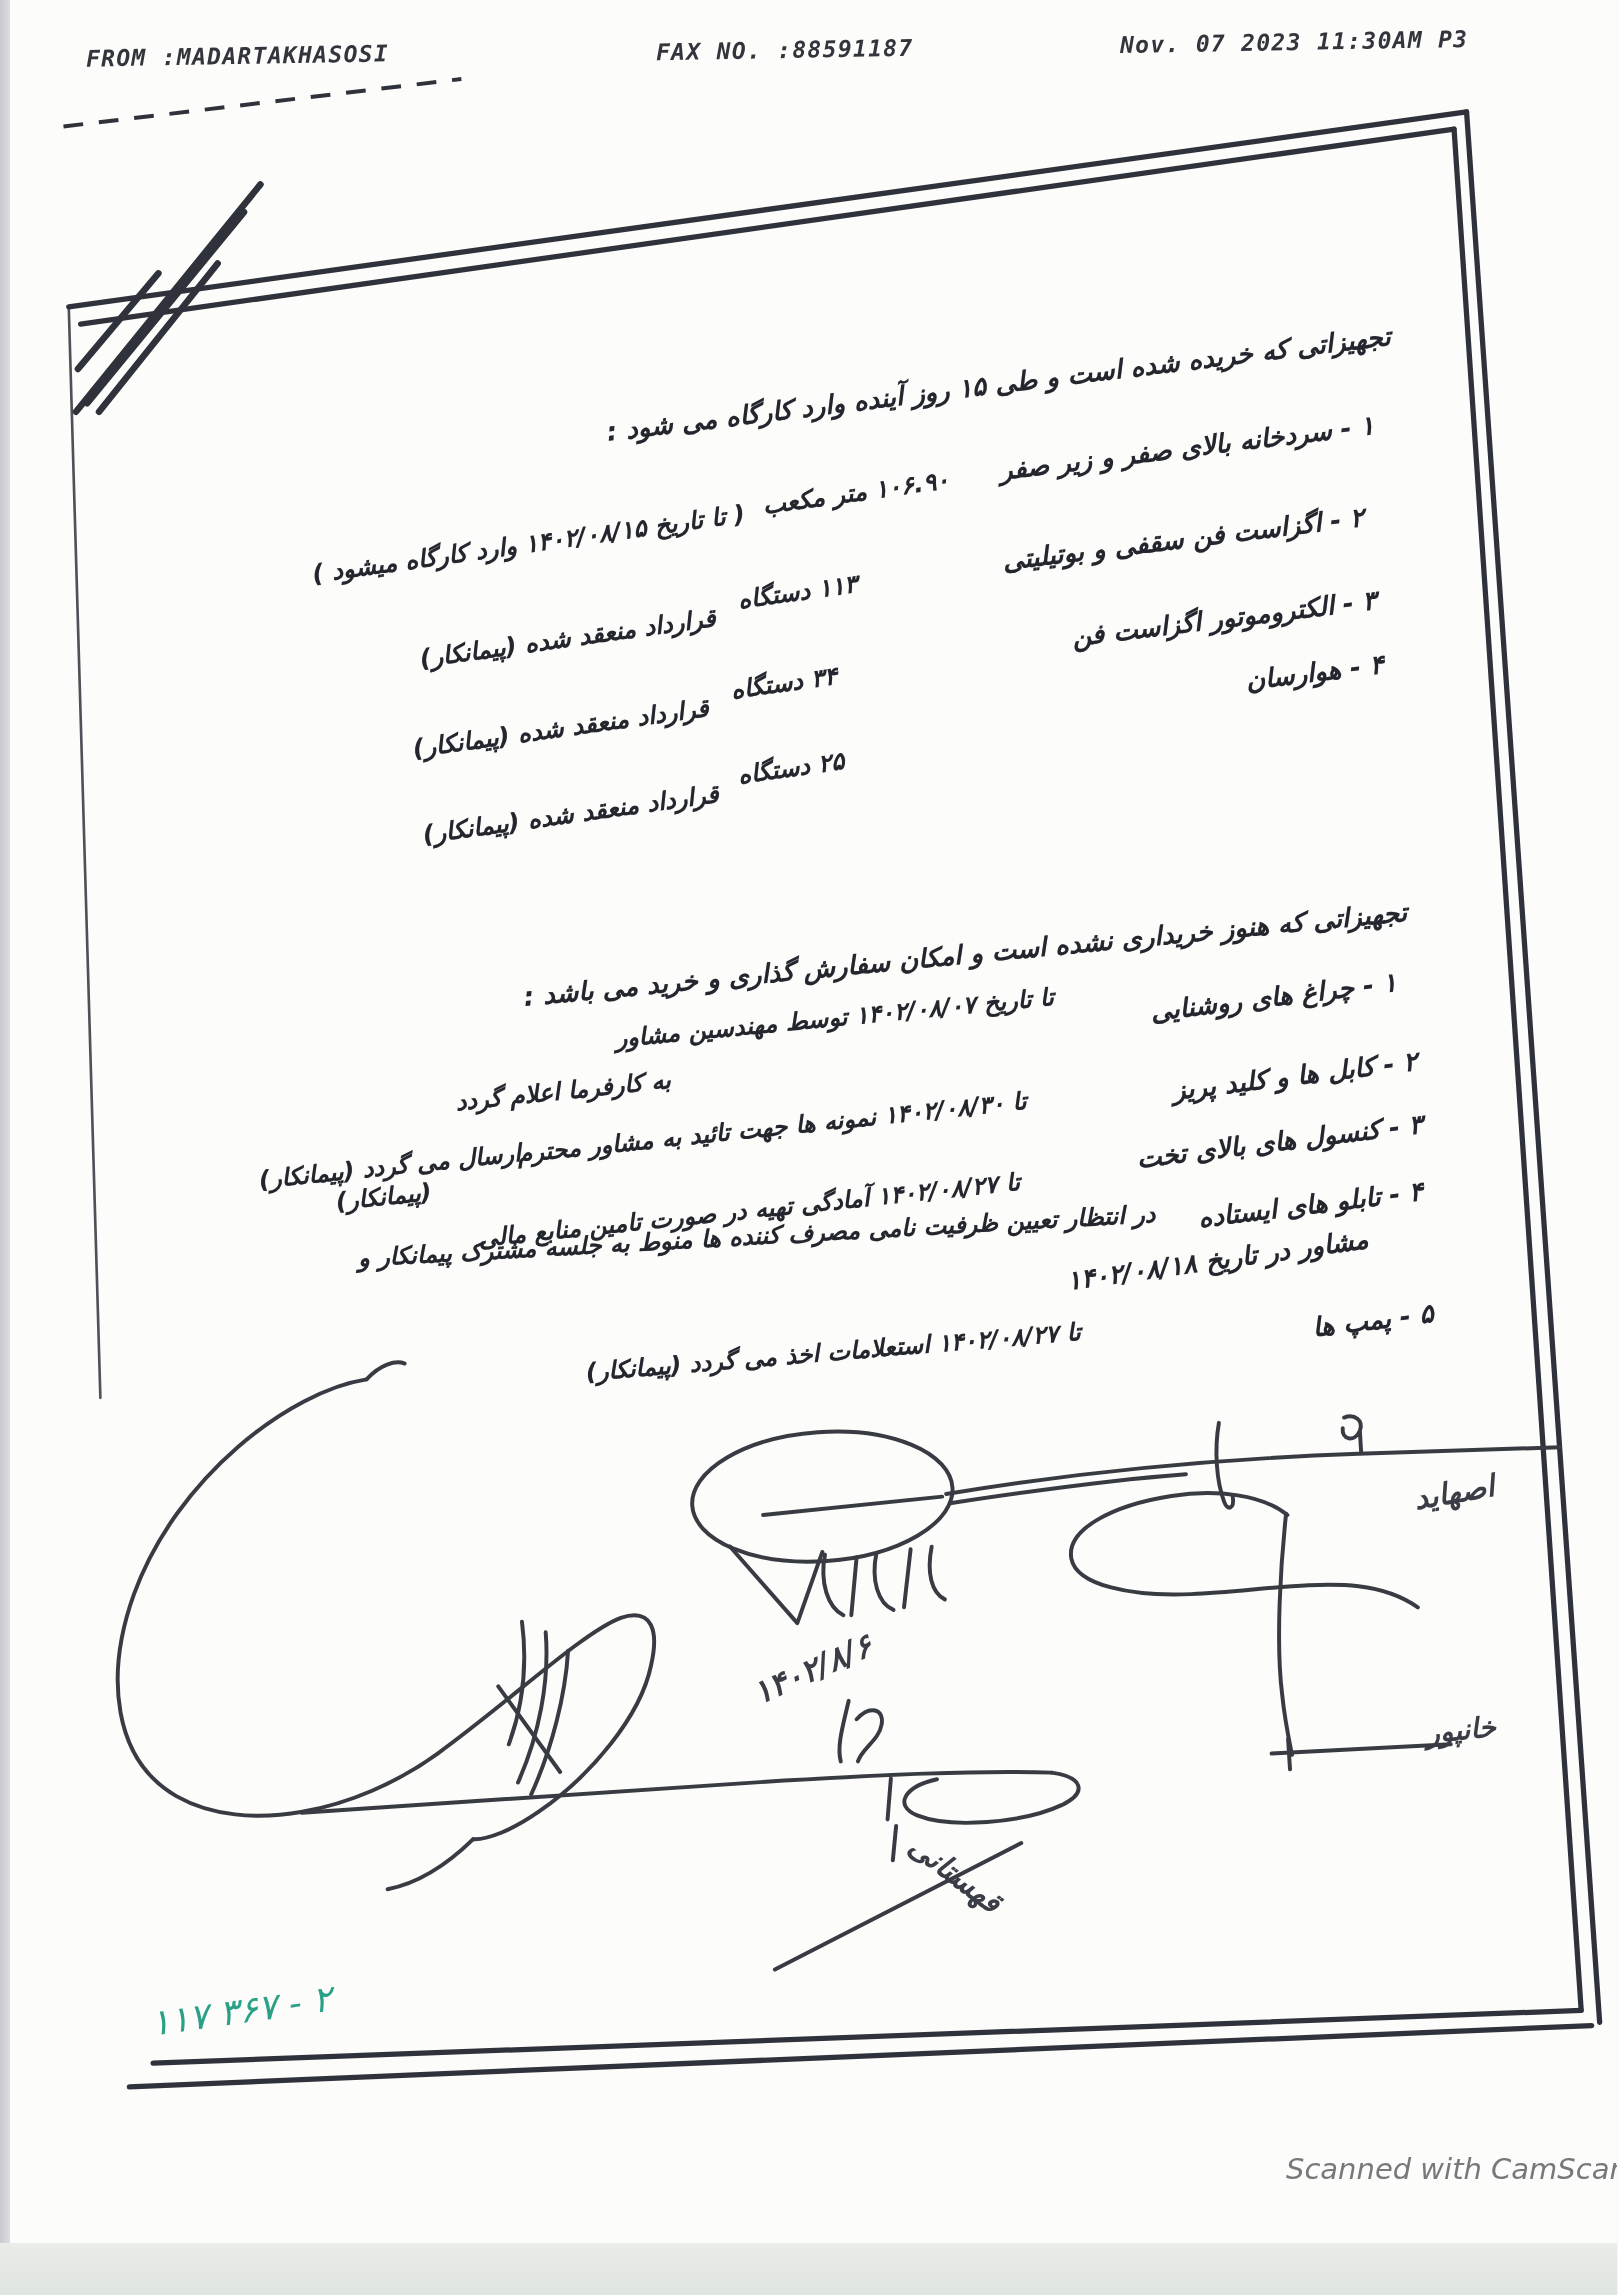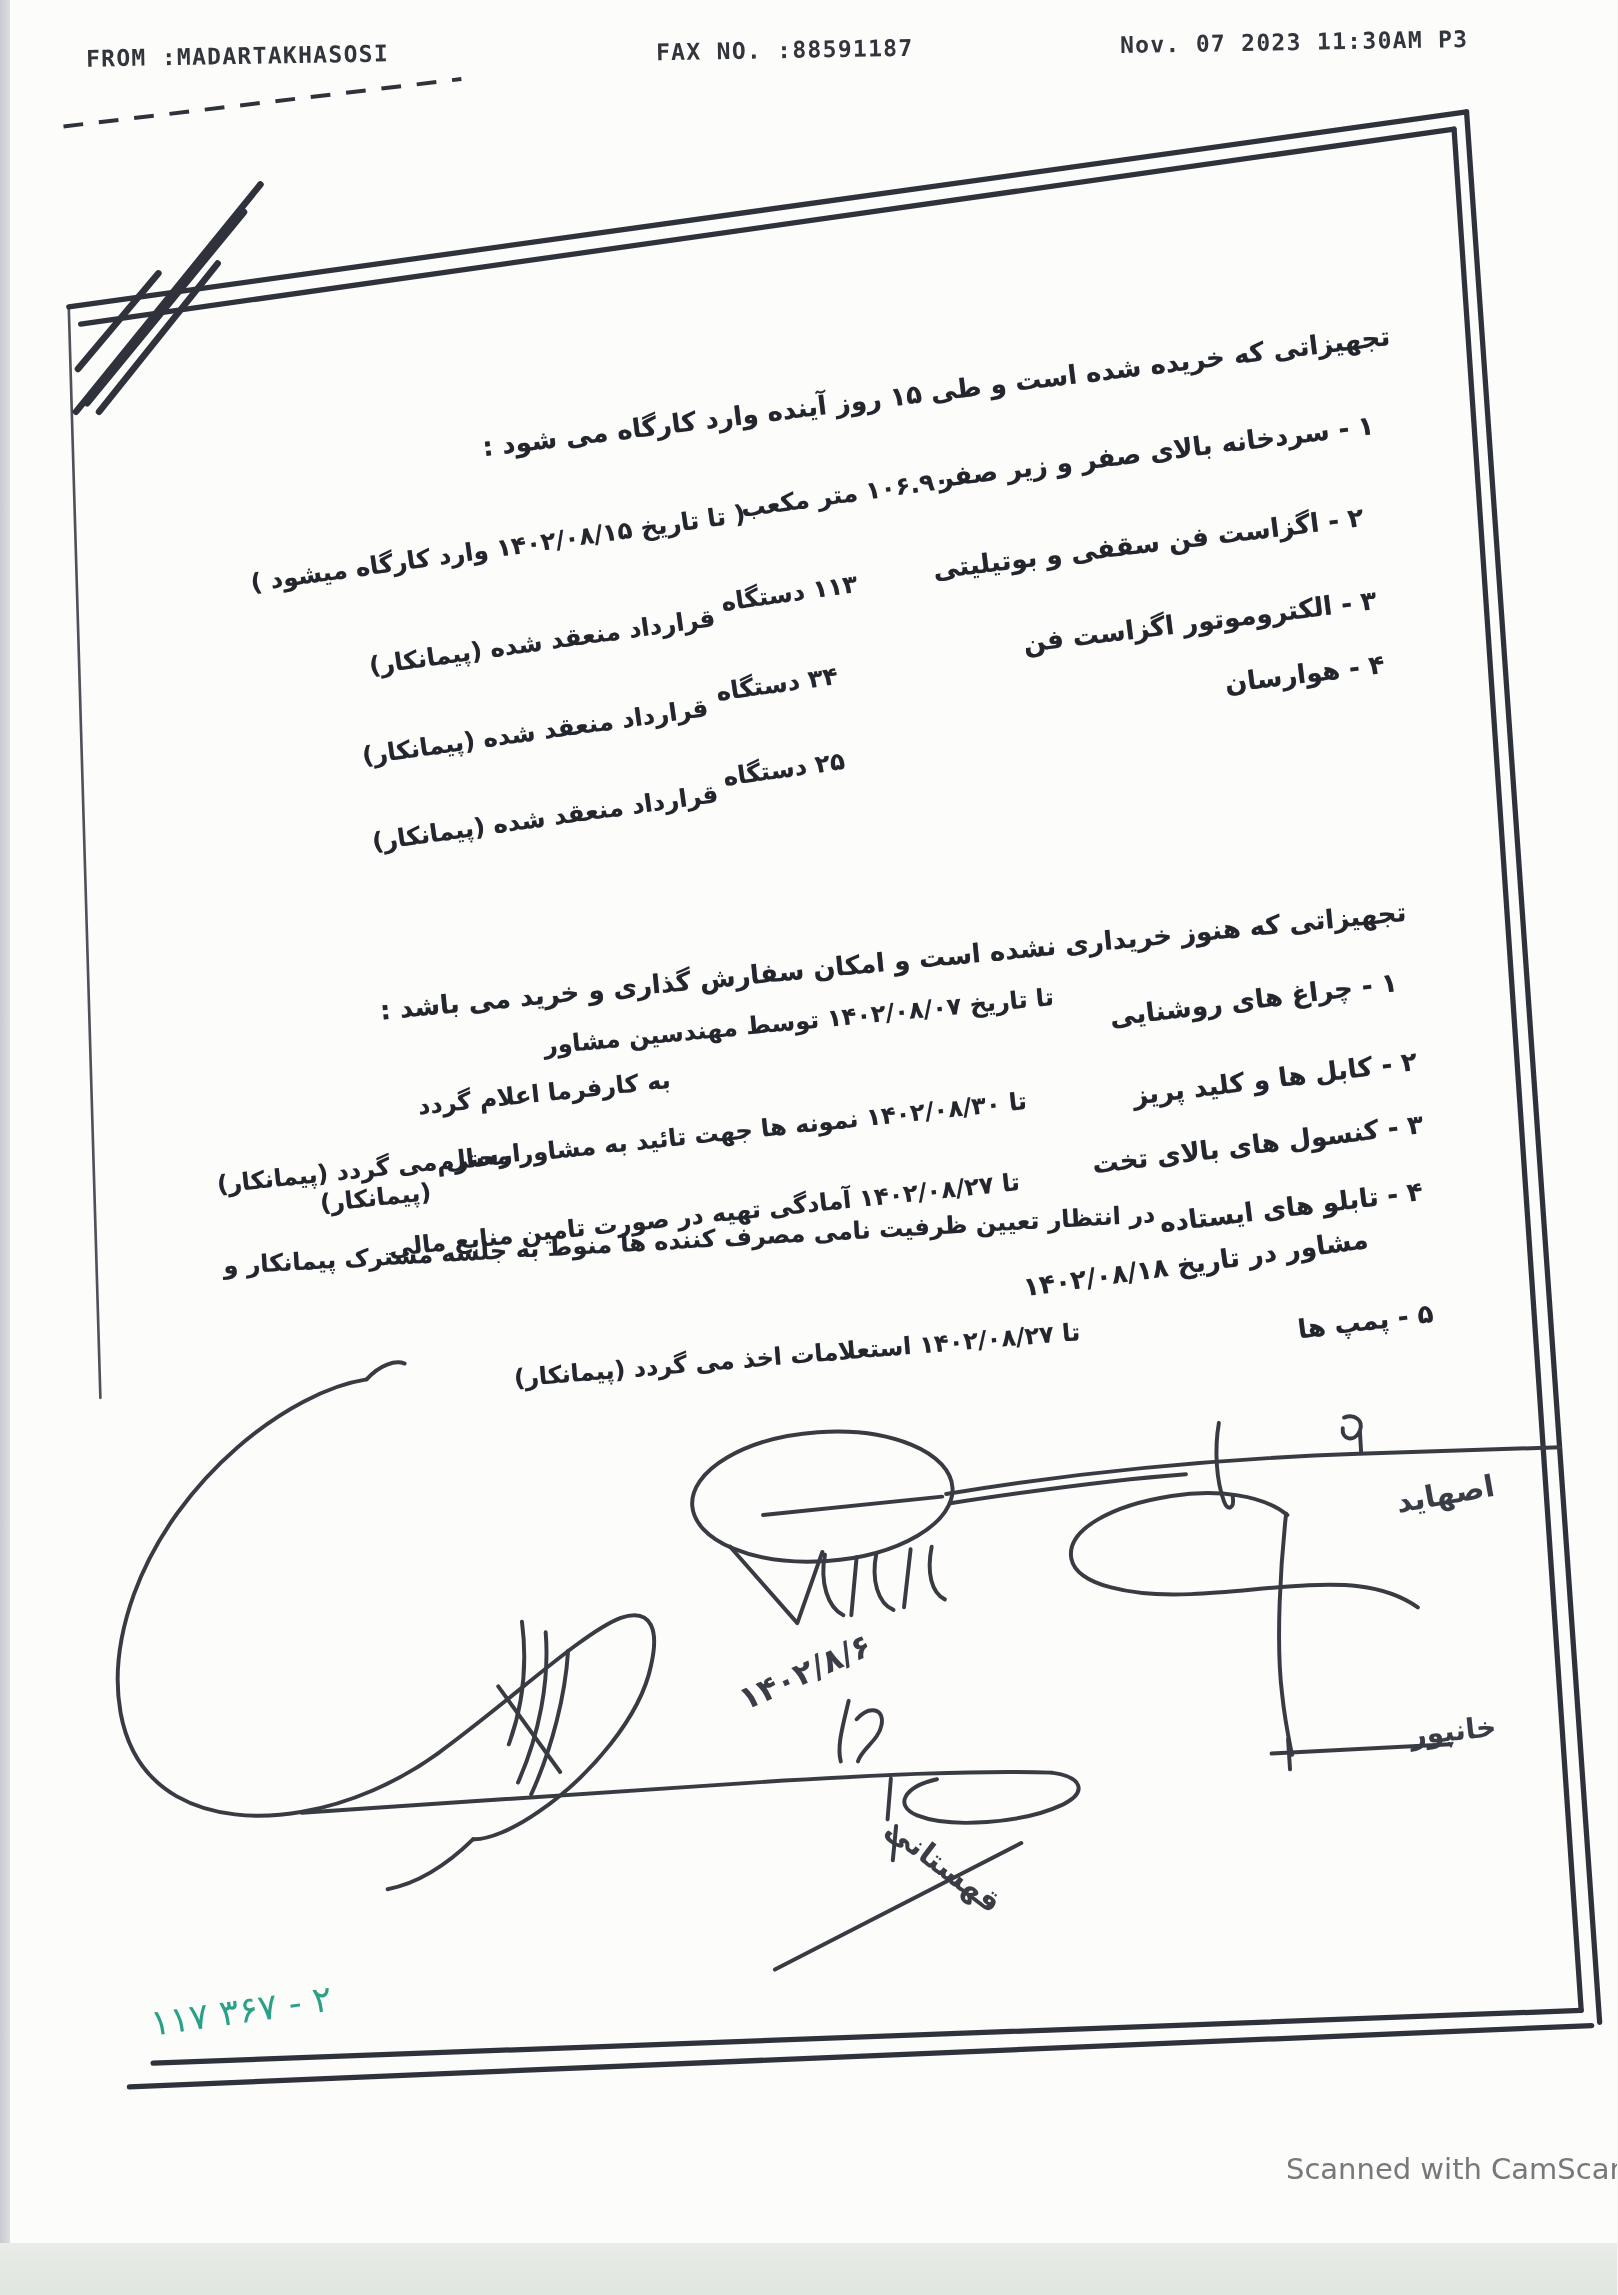--- a/index.html
+++ b/index.html
@@ -1,17 +1,17 @@
 <!DOCTYPE html>
 <html style="font-size:10.5px"><head>
 <meta charset="utf-8">
 <style>
   html,body{margin:0;padding:0;background:#f6f6f5;}
   .page{position:relative;width:1617px;height:2295px;background:#fcfcfb;overflow:hidden;
-        font-family:"DejaVu Sans",sans-serif;}
+        font-family:"DejaVu Sans",sans-serif;font-style:italic;}
   .scan-strip-left{position:absolute;left:0;top:0;width:10px;height:2295px;
         background:linear-gradient(to right,#c9cad0,#dcdde1);}
   .scan-band-bottom{position:absolute;left:0;top:2243px;width:1619px;height:53px;
         background:linear-gradient(to bottom,#e9ece8,#dfe5df);}
   .fax{position:absolute;font-family:"DejaVu Sans Mono",monospace;font-weight:700;
         font-size:23px;color:#33353c;letter-spacing:1.3px;white-space:nowrap;}
   .fa{position:absolute;direction:rtl;font-weight:700;color:#24262e;white-space:nowrap;
         text-shadow:0 0 0.7px rgba(25,25,35,.4);transform-origin:100% 0;}
   .hw{position:absolute;direction:rtl;font-weight:700;color:#3a3d45;white-space:nowrap;
         transform-origin:100% 0;}

